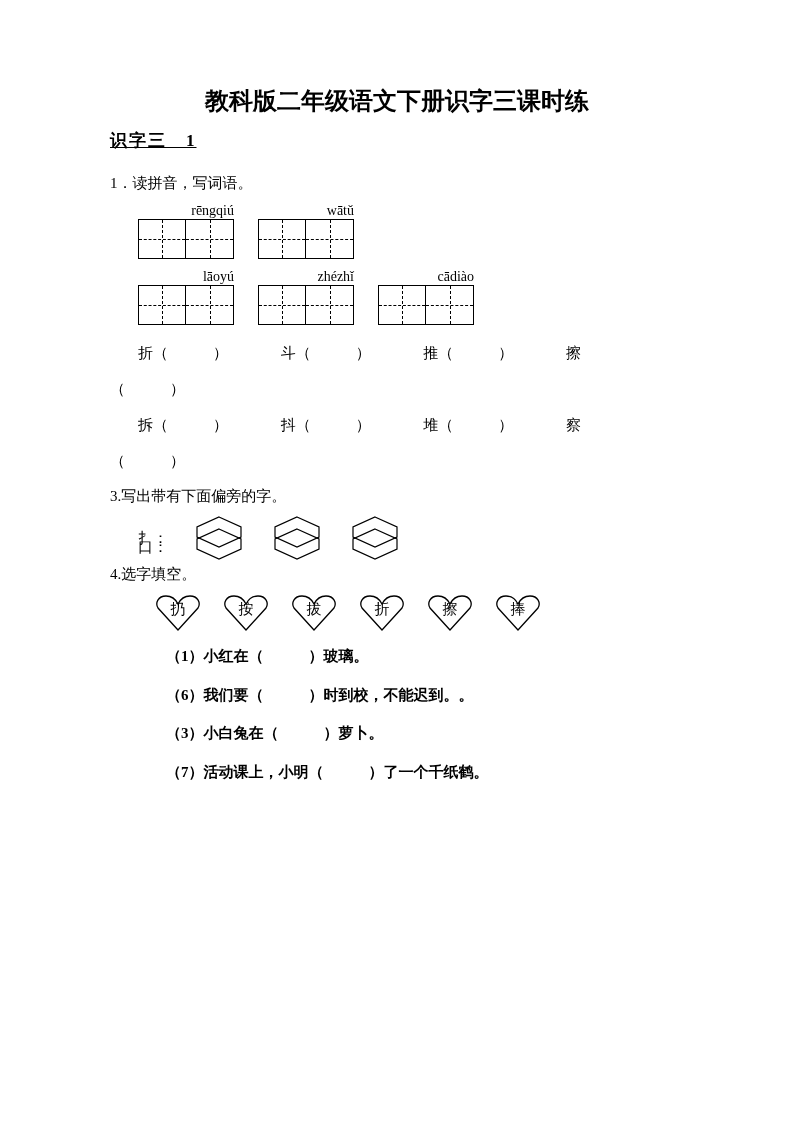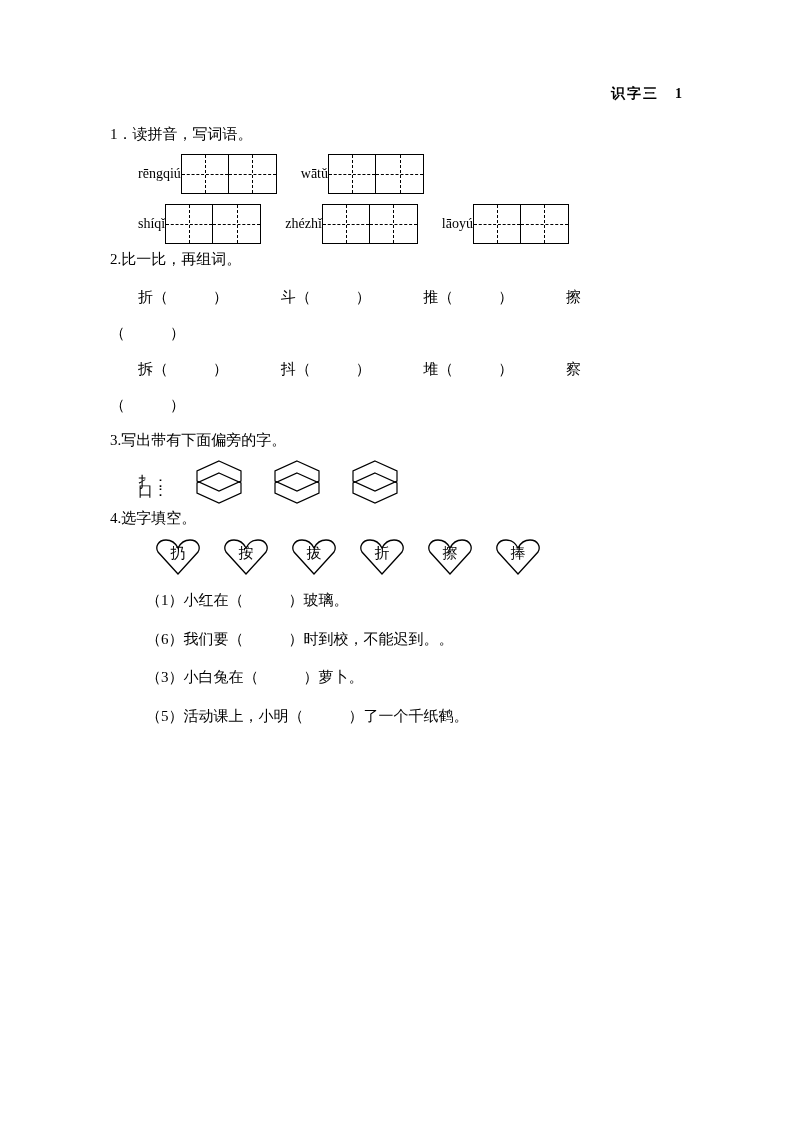--- a/index.html
+++ b/index.html
@@ -15,39 +15,40 @@
   .page {
     padding: 85px 110px 40px 110px;
   }
   .title {
     text-align: center;
     font-size: 24px;
     font-weight: bold;
     margin-bottom: 12px;
   }
   .subtitle {
-    text-align: right;
-    font-size: 14px;
+    text-align: left;
+    font-size: 17px;
     font-weight: bold;
     margin-bottom: 22px;
     letter-spacing: 2px;
+    text-decoration: underline;
   }
   .q {
     margin: 8px 0 10px 0;
   }
   .pinyin-row {
     display: flex;
     gap: 24px;
     margin-left: 28px;
     margin-top: 6px;
   }
   .pinyin-group {
     display: flex;
-    flex-direction: row;
-    align-items: center;
+    flex-direction: column;
+    align-items: flex-end;
   }
   .pinyin-labels {
     display: flex;
     font-size: 14px;
     font-family: "Times New Roman", serif;
   }
   .pinyin-labels span {
     flex: 1;
     text-align: center;
   }
@@ -117,30 +118,32 @@
     position: relative;
   }
   .heart svg { display:block; }
   .heart-text {
     position: absolute;
     top: 6px; left: 0; right: 0;
     text-align: center;
     font-size: 15px;
   }
   .fill-line {
-    margin: 10px 0 10px 36px;
+    margin: 10px 0 10px 56px;
     line-height: 1.9;
+    font-weight: bold;
   }
   .paren { font-family: "SimSun", serif; }
 </style>
 </head>
 <body>
 
 <div class="page">
 
+  <div class="title">教科版二年级语文下册识字三课时练</div>
   <div class="subtitle">识字三　1</div>
 
   <div class="q">1．读拼音，写词语。</div>
   <div class="pinyin-row">
     <div class="pinyin-group">
       <div class="pinyin-labels">
           <span>rēng</span>
           <span>qiú</span>
         </div>
       <div class="tianzi-pair">
@@ -156,51 +159,50 @@
       <div class="tianzi-pair">
           <div class="tianzi"></div>
           <div class="tianzi"></div>
         </div>
     </div>
   </div>
   <div class="row2-sep"></div>
   <div class="pinyin-row">
     <div class="pinyin-group">
       <div class="pinyin-labels">
-          <span>shí</span>
-          <span>qǐ</span>
+          <span>lāo</span>
+          <span>yú</span>
         </div>
       <div class="tianzi-pair">
           <div class="tianzi"></div>
           <div class="tianzi"></div>
         </div>
     </div>
     <div class="pinyin-group">
       <div class="pinyin-labels">
           <span>zhé</span>
           <span>zhǐ</span>
         </div>
       <div class="tianzi-pair">
           <div class="tianzi"></div>
           <div class="tianzi"></div>
         </div>
     </div>
     <div class="pinyin-group">
       <div class="pinyin-labels">
-          <span>lāo</span>
-          <span>yú</span>
-        </div>
-      <div class="tianzi-pair">
-          <div class="tianzi"></div>
-          <div class="tianzi"></div>
-        </div>
-    </div>
-  </div>
-
-  <div class="q" style="margin-top:6px">2.比一比，再组词。</div>
+          <span>cā</span>
+          <span>diào</span>
+        </div>
+      <div class="tianzi-pair">
+          <div class="tianzi"></div>
+          <div class="tianzi"></div>
+        </div>
+    </div>
+  </div>
+
   <div class="compare-block">
     <div class="comp-row">
       <span class="comp-item"><span>折</span><span class="paren">（　　　）</span></span>
       <span class="comp-gap"></span>
       <span class="comp-item"><span>斗</span><span class="paren">（　　　）</span></span>
       <span class="comp-gap"></span>
       <span class="comp-item"><span>推</span><span class="paren">（　　　）</span></span>
       <span class="comp-gap"></span>
       <span class="comp-item"><span>擦</span></span>
     </div>
@@ -276,15 +278,15 @@
       <svg viewBox="0 0 48 38">
           <path d="M24 36 L4 14 C1 9 4 2 12 2 C18 2 22 6 24 10 C26 6 30 2 36 2 C44 2 47 9 44 14 Z" fill="none" stroke="#000" stroke-width="1.3"></path>
         </svg>
       <div class="heart-text">捧</div>
     </div>
   </div>
 
   <div class="fill-line">（1）小红在（　　　）玻璃。</div>
   <div class="fill-line">（6）我们要（　　　）时到校，不能迟到。。</div>
   <div class="fill-line">（3）小白兔在（　　　）萝卜。</div>
-  <div class="fill-line">（5）活动课上，小明（　　　）了一个千纸鹤。</div>
+  <div class="fill-line">（7）活动课上，小明（　　　）了一个千纸鹤。</div>
 
 </div>
 
 </body></html>

